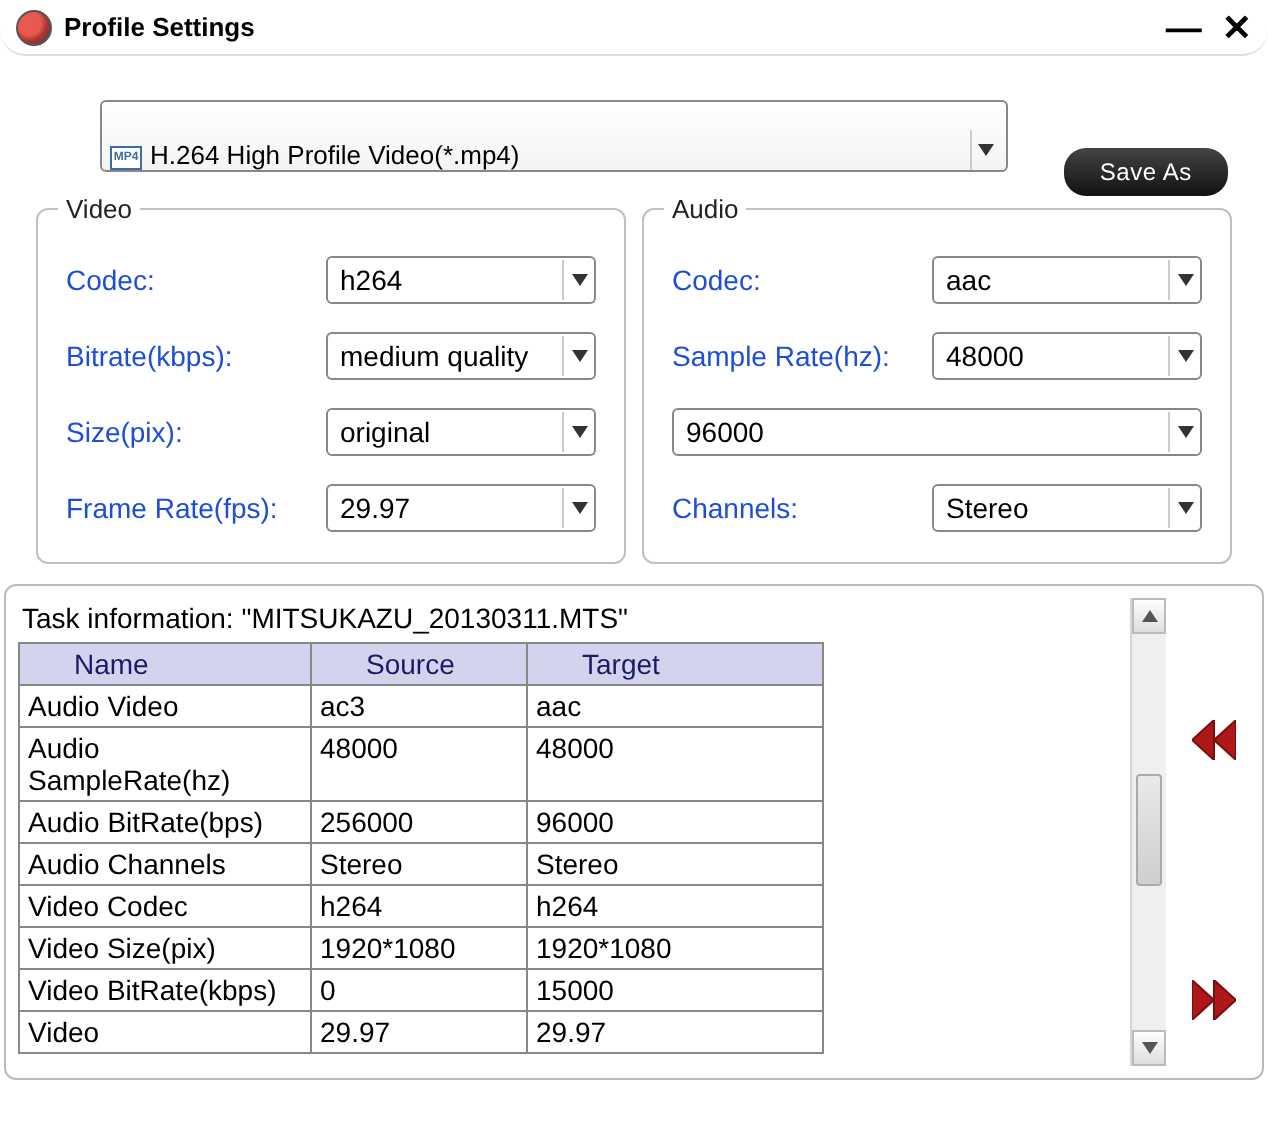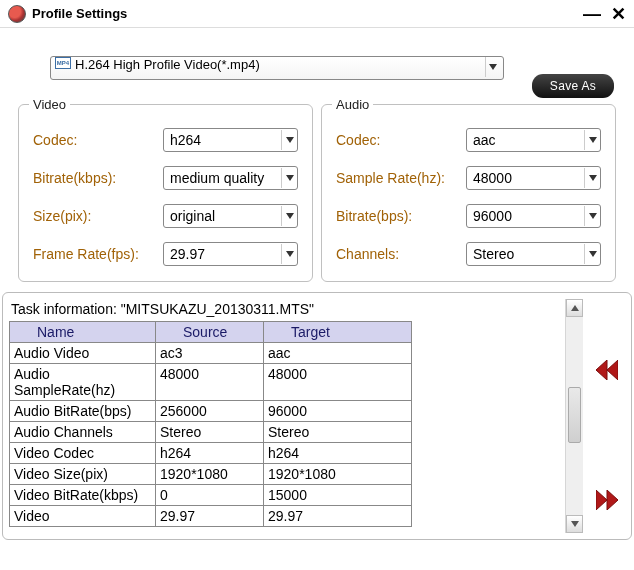--- a/index.html
+++ b/index.html
@@ -11,20 +11,21 @@
     height: 570px;
     overflow: hidden;
     color: #000;
   }
   .titlebar {
     display: flex;
     align-items: center;
     height: 28px;
     padding: 12px 8px;
     border-bottom: 1px solid #ddd;
+    border-radius: 13px;
   }
   .titlebar .app-icon {
     width: 18px; height: 18px;
     margin-right: 6px;
     border-radius: 50%;
     background: radial-gradient(circle at 35% 35%, #e85a4f 0 40%, #a33 60%, #444 100%);
     border: 1px solid #555;
     position: relative;
   }
   .titlebar .title {
@@ -41,24 +42,24 @@
   }
   .top-row {
     display: flex;
     align-items: center;
     padding: 10px 20px 4px 50px;
     gap: 28px;
   }
   .profile-select {
     flex: 1;
     display: flex;
-    align-items: flex-start;
+    align-items: flex-end;
     border: 1px solid #888;
     border-radius: 3px;
-    height: 24px;
+    height: 36px;
     background: linear-gradient(#fff,#f4f4f4);
     padding: 0 2px 0 4px;
     gap: 4px;
   }
   .profile-icon {
     width: 16px; height: 12px;
     background: #fff;
     border: 1px solid #3b6ea5;
     font-size: 6px;
     color: #3b6ea5;
@@ -123,21 +124,21 @@
   .field {
     display: flex;
     align-items: center;
     margin-top: 12px;
     height: 26px;
   }
   .field:first-of-type { margin-top: 8px; }
   .field label {
     width: 130px;
     font-size: 14px;
-    color: #a16207;
+    color: #1d4ed8;
     white-space: nowrap;
   }
   .combo {
     flex: 1;
     display: flex;
     align-items: center;
     border: 1px solid #888;
     border-radius: 3px;
     height: 24px;
     background: #fff;
@@ -337,21 +338,20 @@
         <span class="val">48000</span>
         <div class="dd-arrow">
             <svg viewBox="0 0 8 6">
               <polygon points="0,0 8,0 4,6" fill="#333"></polygon>
             </svg>
           </div>
       </div>
     </div>
 
     <div class="field">
-      <label>Bitrate(bps):</label>
       <div class="combo">
         <span class="val">96000</span>
         <div class="dd-arrow">
             <svg viewBox="0 0 8 6">
               <polygon points="0,0 8,0 4,6" fill="#333"></polygon>
             </svg>
           </div>
       </div>
     </div>
 

